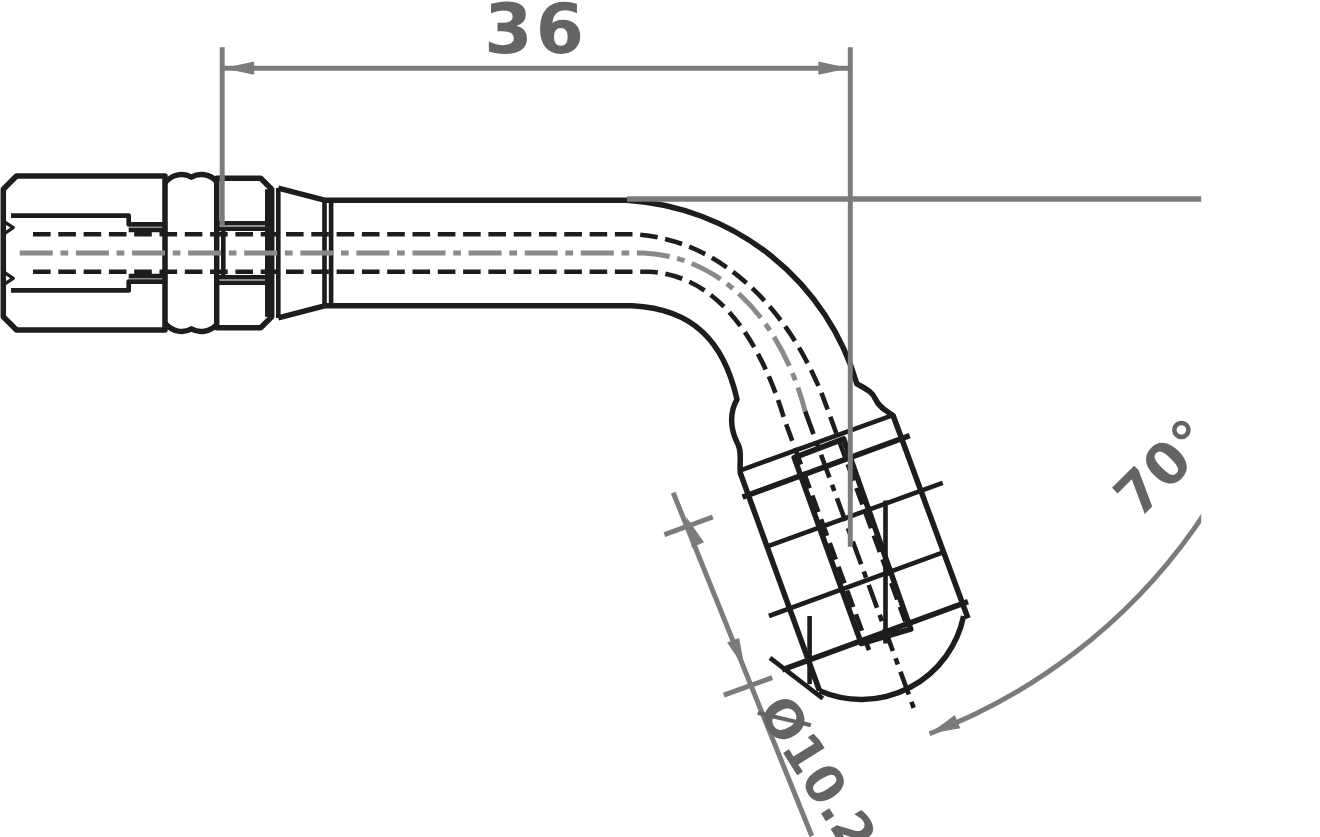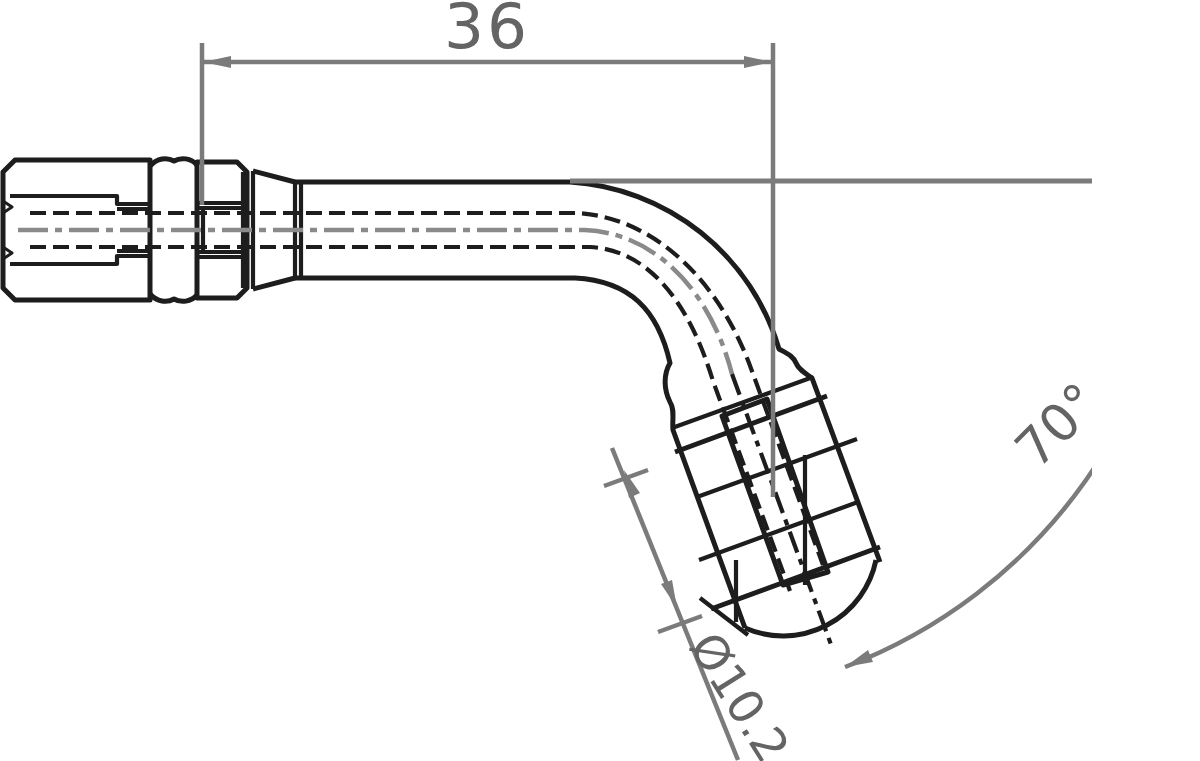--- a/index.html
+++ b/index.html
@@ -6,20 +6,21 @@
     margin: 0;
     padding: 0;
     background: #ffffff;
   }
   .stage {
     position: relative;
     width: 1092px;
     height: 761px;
     background: var(--background, #fff);
     overflow: hidden;
+    font-weight: bold;
   }
   svg { display: block; }
   .ol  { stroke: var(--outline, #1d1d1d); stroke-width: 5;   fill: none; stroke-linejoin: round; }
   .ol2 { stroke: var(--outline, #1d1d1d); stroke-width: 4.2; fill: none; stroke-linejoin: round; }
   .hid { stroke: var(--outline, #1d1d1d); stroke-width: 4.2; fill: none; stroke-dasharray: 16 7; }
   .clg { stroke: var(--centerline, #8a8a8a); stroke-width: 4.5; fill: none; stroke-dasharray: 30 7 7 7; }
   .clb { stroke: var(--outline, #1d1d1d); stroke-width: 4.2; fill: none; stroke-dasharray: 22 7 6 7; }
   .dim { stroke: var(--dimension, #7b7b7b); stroke-width: 4.5; fill: none; }
   .dimf { fill: var(--dimension, #7b7b7b); stroke: none; }
   .txt {

